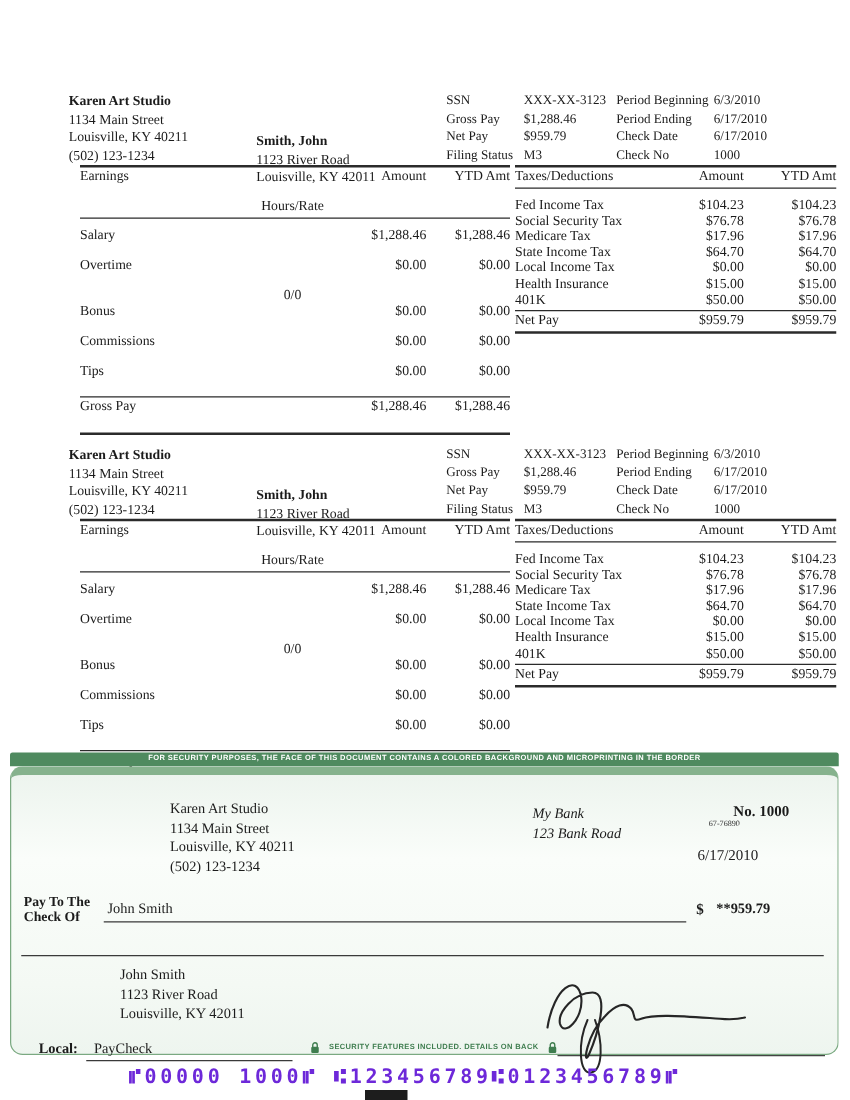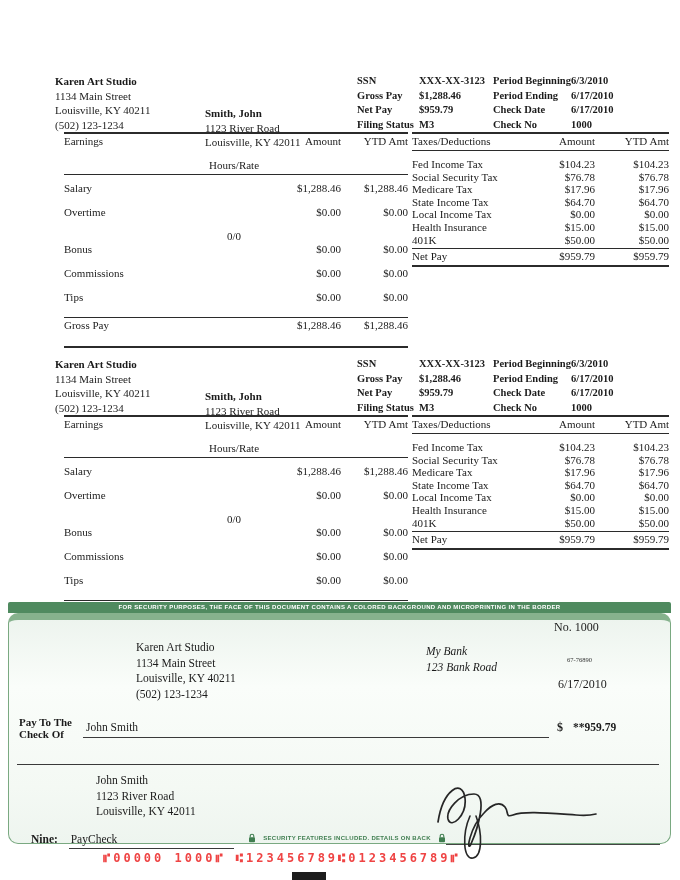--- a/index.html
+++ b/index.html
@@ -18,21 +18,21 @@
   #stub2 { top: 357px; }
 
   .employer-block { position: absolute; left: 55px; top: 0; font-size: 11px; line-height: 14.5px; }
   .employee-block { position: absolute; left: 205px; top: 0; font-size: 11px; line-height: 14.5px; margin-top: 32px; }
   .block-name { font-weight: bold; }
 
   .info-grid {
     position: absolute; left: 357px; top: 0;
     display: grid;
     grid-template-columns: 62px 74px 78px 56px;
-    font-size: 10.5px; line-height: 14.5px; font-weight: bold;
+    font-size: 10.5px; line-height: 14.5px;
   }
 
   .tbl { position: absolute; top: 58px; font-size: 11px; }
   .tbl-earnings { left: 64px; width: 344px; }
   .tbl-taxes    { left: 412px; width: 257px; }
 
   .tbl-head {
     display: flex;
     border-top: 2px solid #2b2b2b;
     border-bottom: 1.2px solid #2b2b2b;
@@ -67,21 +67,21 @@
   }
   .check {
     position: absolute; left: 8px; top: 613px; width: 663px; height: 231px;
     background: linear-gradient(180deg, #edf4ee 0%, #fafdfa 30%, #f4f9f4 75%, #eef5ef 100%);
     border: 1.2px solid #7aa981;
     border-top: 7px solid #86b28d;
     border-radius: 10px;
   }
   .chk-employer { position: absolute; left: 127px; top: 20px; font-size: 11.5px; line-height: 15.5px; }
   .chk-bank     { position: absolute; left: 417px; top: 24px; font-size: 11.5px; line-height: 15.5px; font-style: italic; }
-  .chk-number   { position: absolute; left: 545px; top: 0; width: 110px; font-size: 12px; font-weight: normal; }
+  .chk-number   { position: absolute; left: 545px; top: 22px; width: 110px; font-size: 12px; font-weight: bold; text-align: center; }
   .chk-fraction { position: absolute; left: 558px; top: 36px; font-size: 6.5px; color: #333; }
   .chk-date     { position: absolute; left: 549px; top: 57px; font-size: 12px; }
 
   .pay-to { position: absolute; left: 10px; top: 97px; font-size: 11px; font-weight: bold; line-height: 11.5px; }
   .payee-name { position: absolute; left: 77px; top: 101px; font-size: 11.5px; }
   .payee-line { position: absolute; left: 74px; top: 117px; width: 466px; border-bottom: 1.3px solid #3a3a3a; }
   .dollar-sign { position: absolute; left: 548px; top: 100px; font-size: 12px; font-weight: bold; }
   .chk-amount  { position: absolute; left: 564px; top: 101px; font-size: 11.5px; font-weight: bold; }
 
   .amount-words { position: absolute; left: 10px; top: 128px; font-size: 11.5px; }
@@ -100,21 +100,21 @@
     font-family: "Liberation Sans", sans-serif;
     font-size: 6px; font-weight: bold; color: #3f7d4f; letter-spacing: 0.3px;
   }
 
   .signature-line { position: absolute; left: 437px; top: 224px; width: 214px; border-bottom: 1.3px solid #444; }
   .signature { position: absolute; left: 415px; top: 150px; width: 200px; height: 95px; overflow: visible; }
 
   .micr {
     position: absolute; left: 103px; top: 851px;
     font-family: "DejaVu Sans Mono", monospace;
-    font-size: 12px; font-weight: bold; letter-spacing: 3px; color: #ef4444;
+    font-size: 16px; font-weight: bold; letter-spacing: 3px; color: #6d28d9;
     white-space: nowrap;
   }
 
   .scan-artifact { position: absolute; left: 292px; top: 872px; width: 34px; height: 8px; background: #1d1d1d; }
 </style>
 </head>
 <body>
 
 <div class="stub" id="stub1">
   <div class="employer-block">
@@ -445,21 +445,21 @@
     <div>Louisville, KY 42011</div>
   </div>
 
   <div class="signature-line"></div>
   <svg class="signature" viewBox="0 0 200 95">
     <path d="M14,52 C19,20 38,8 41,28 C43,45 27,60 24,49 C22,40 35,24 50,24 C64,24 54,58 47,74 C42,84 45,58 60,43 C68,34 76,31 81,37 C85,42 81,48 89,45 C100,41 122,43 152,45 C162,46 168,45 172,44" fill="none" stroke="#262626" stroke-width="1.7" stroke-linecap="round"></path>
     <path d="M46,46 C38,64 39,90 49,88 C59,86 58,62 52,46" fill="none" stroke="#262626" stroke-width="1.6" stroke-linecap="round"></path>
   </svg>
 
   <div class="memo">
-    <span class="memo-label">Nine:</span>
+    <span class="memo-label">Local:</span>
     <span class="memo-value">PayCheck</span>
   </div>
   <div class="memo-line"></div>
 
   <div class="security-note">
     <svg width="8" height="10" viewBox="0 0 8 10">
       <path d="M2.2,4.5 V3 a1.8,1.8 0 0 1 3.6,0 V4.5" fill="none" stroke="#3f7d4f" stroke-width="1.1"></path>
       <rect x="1" y="4.3" width="6" height="5" rx="1" fill="#3f7d4f"></rect>
     </svg>
     <span>SECURITY FEATURES INCLUDED. DETAILS ON BACK</span>

